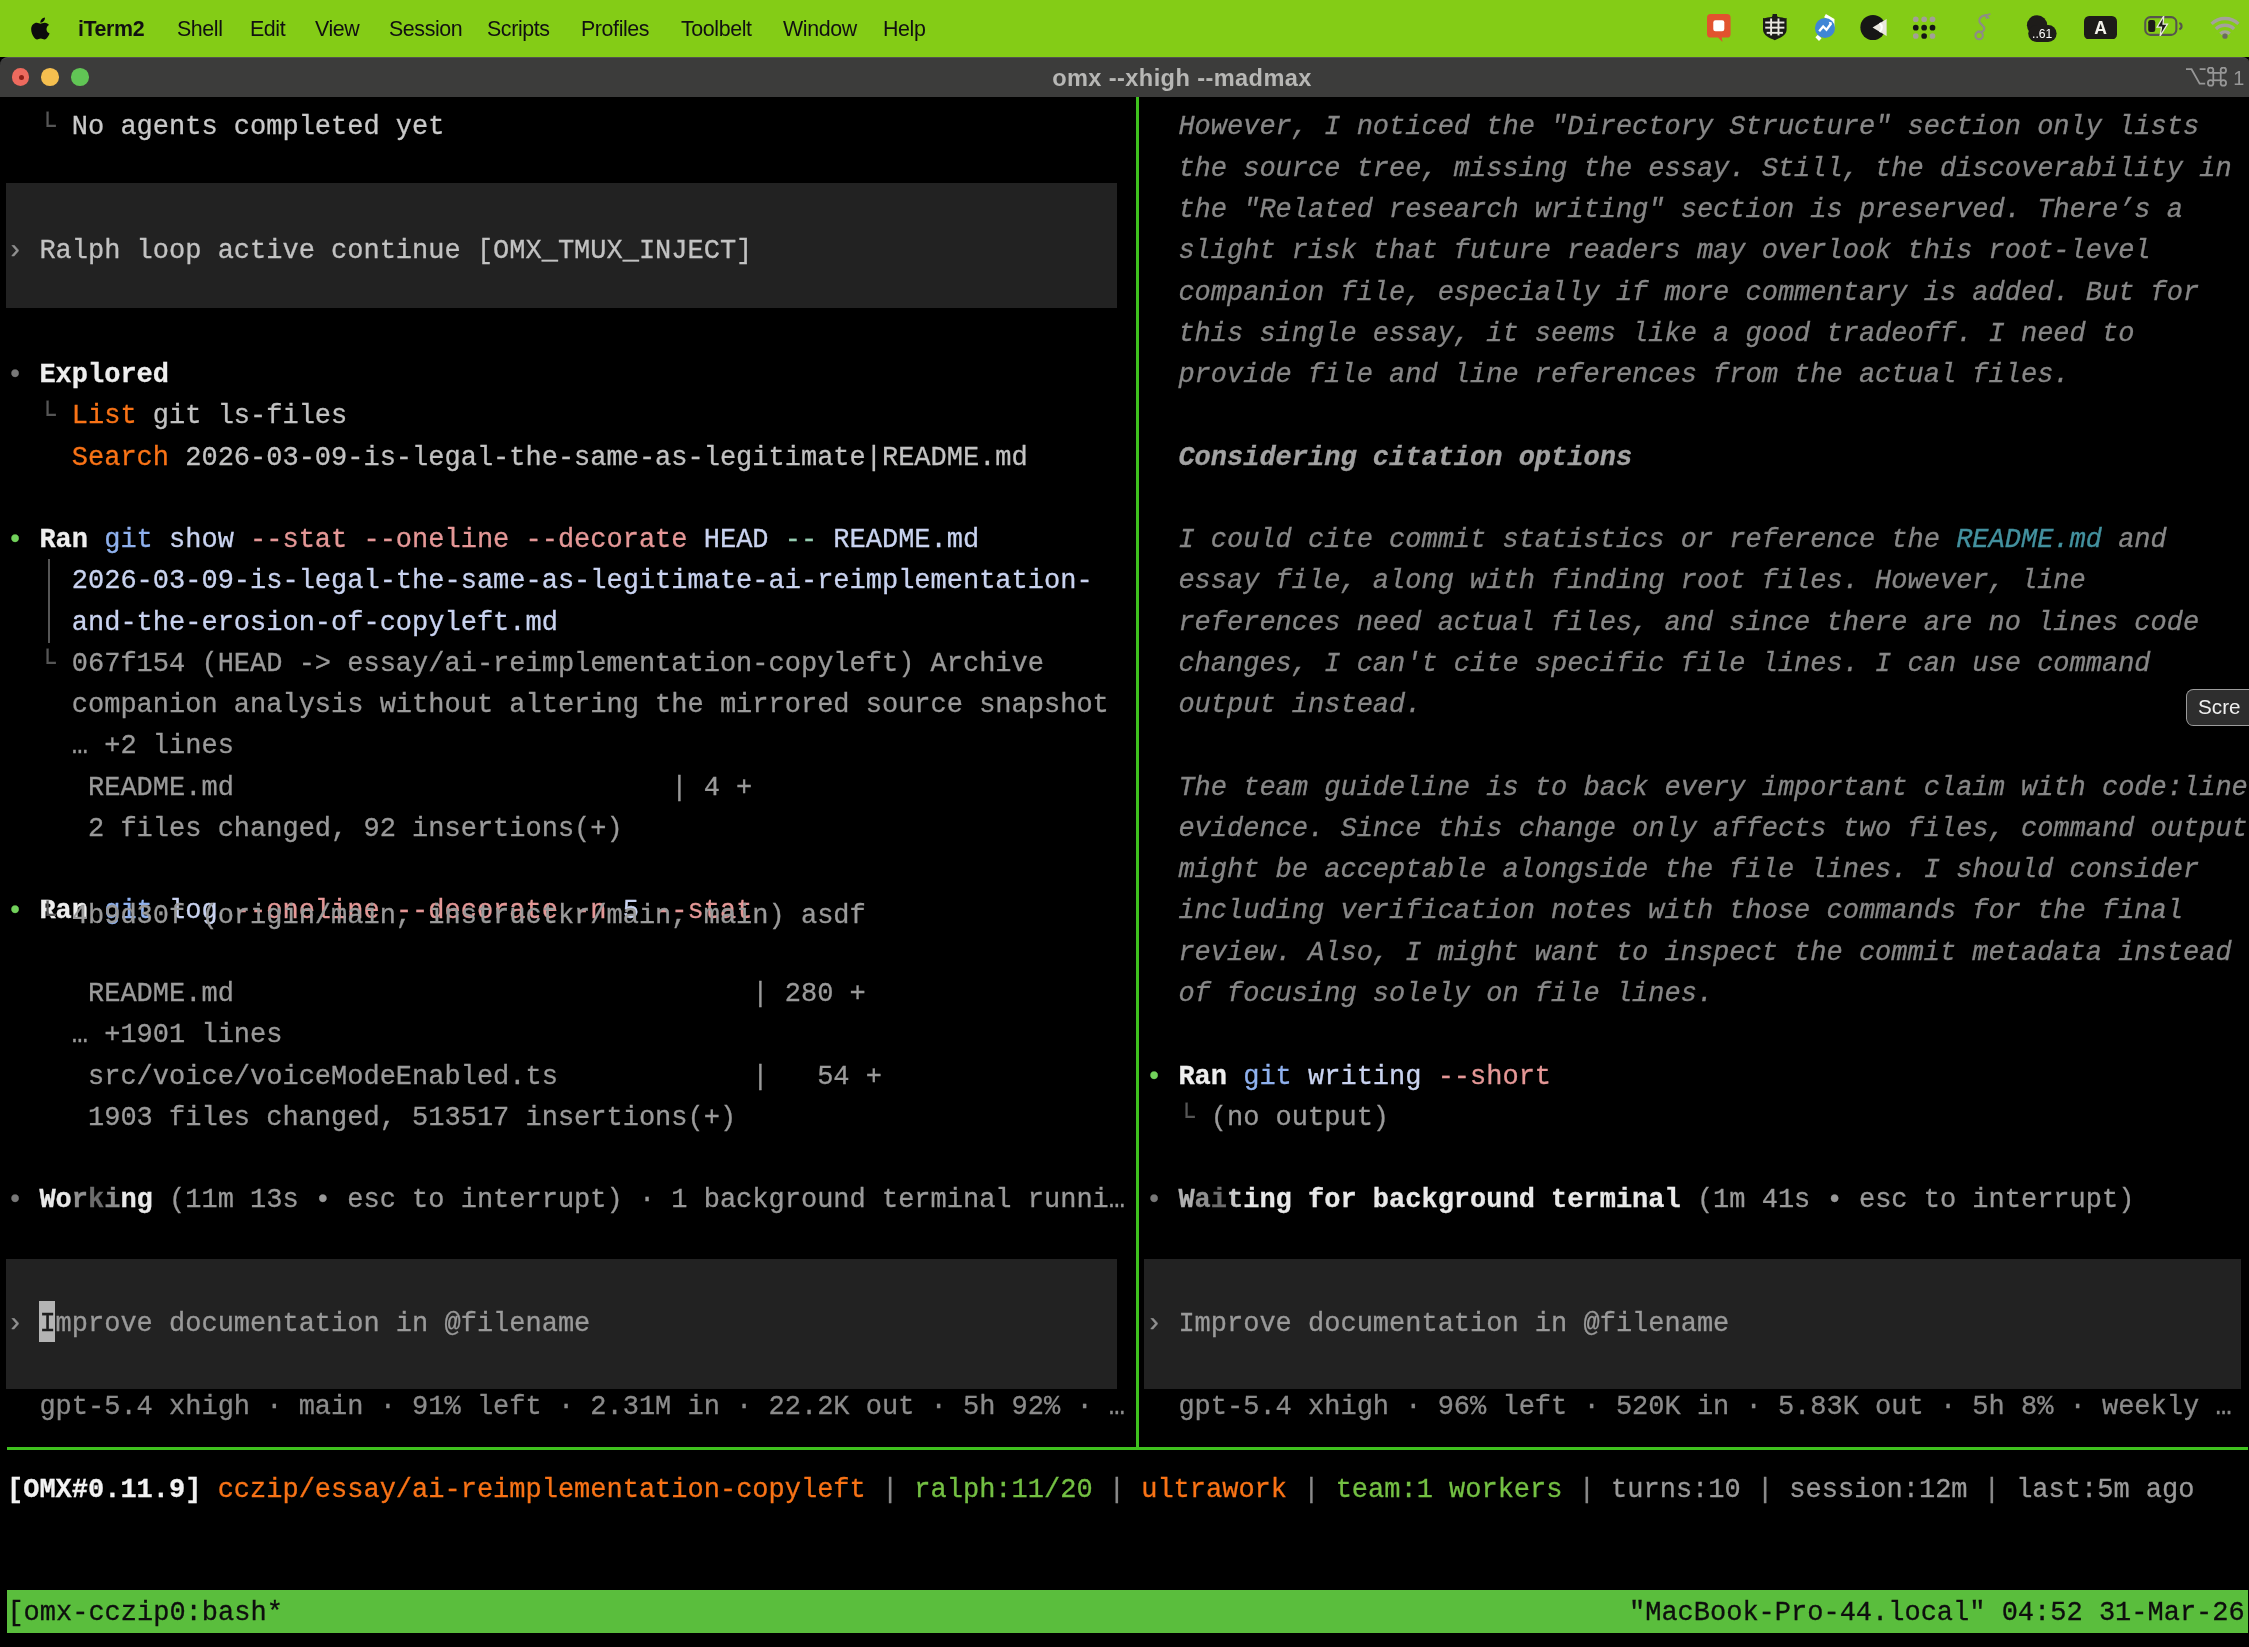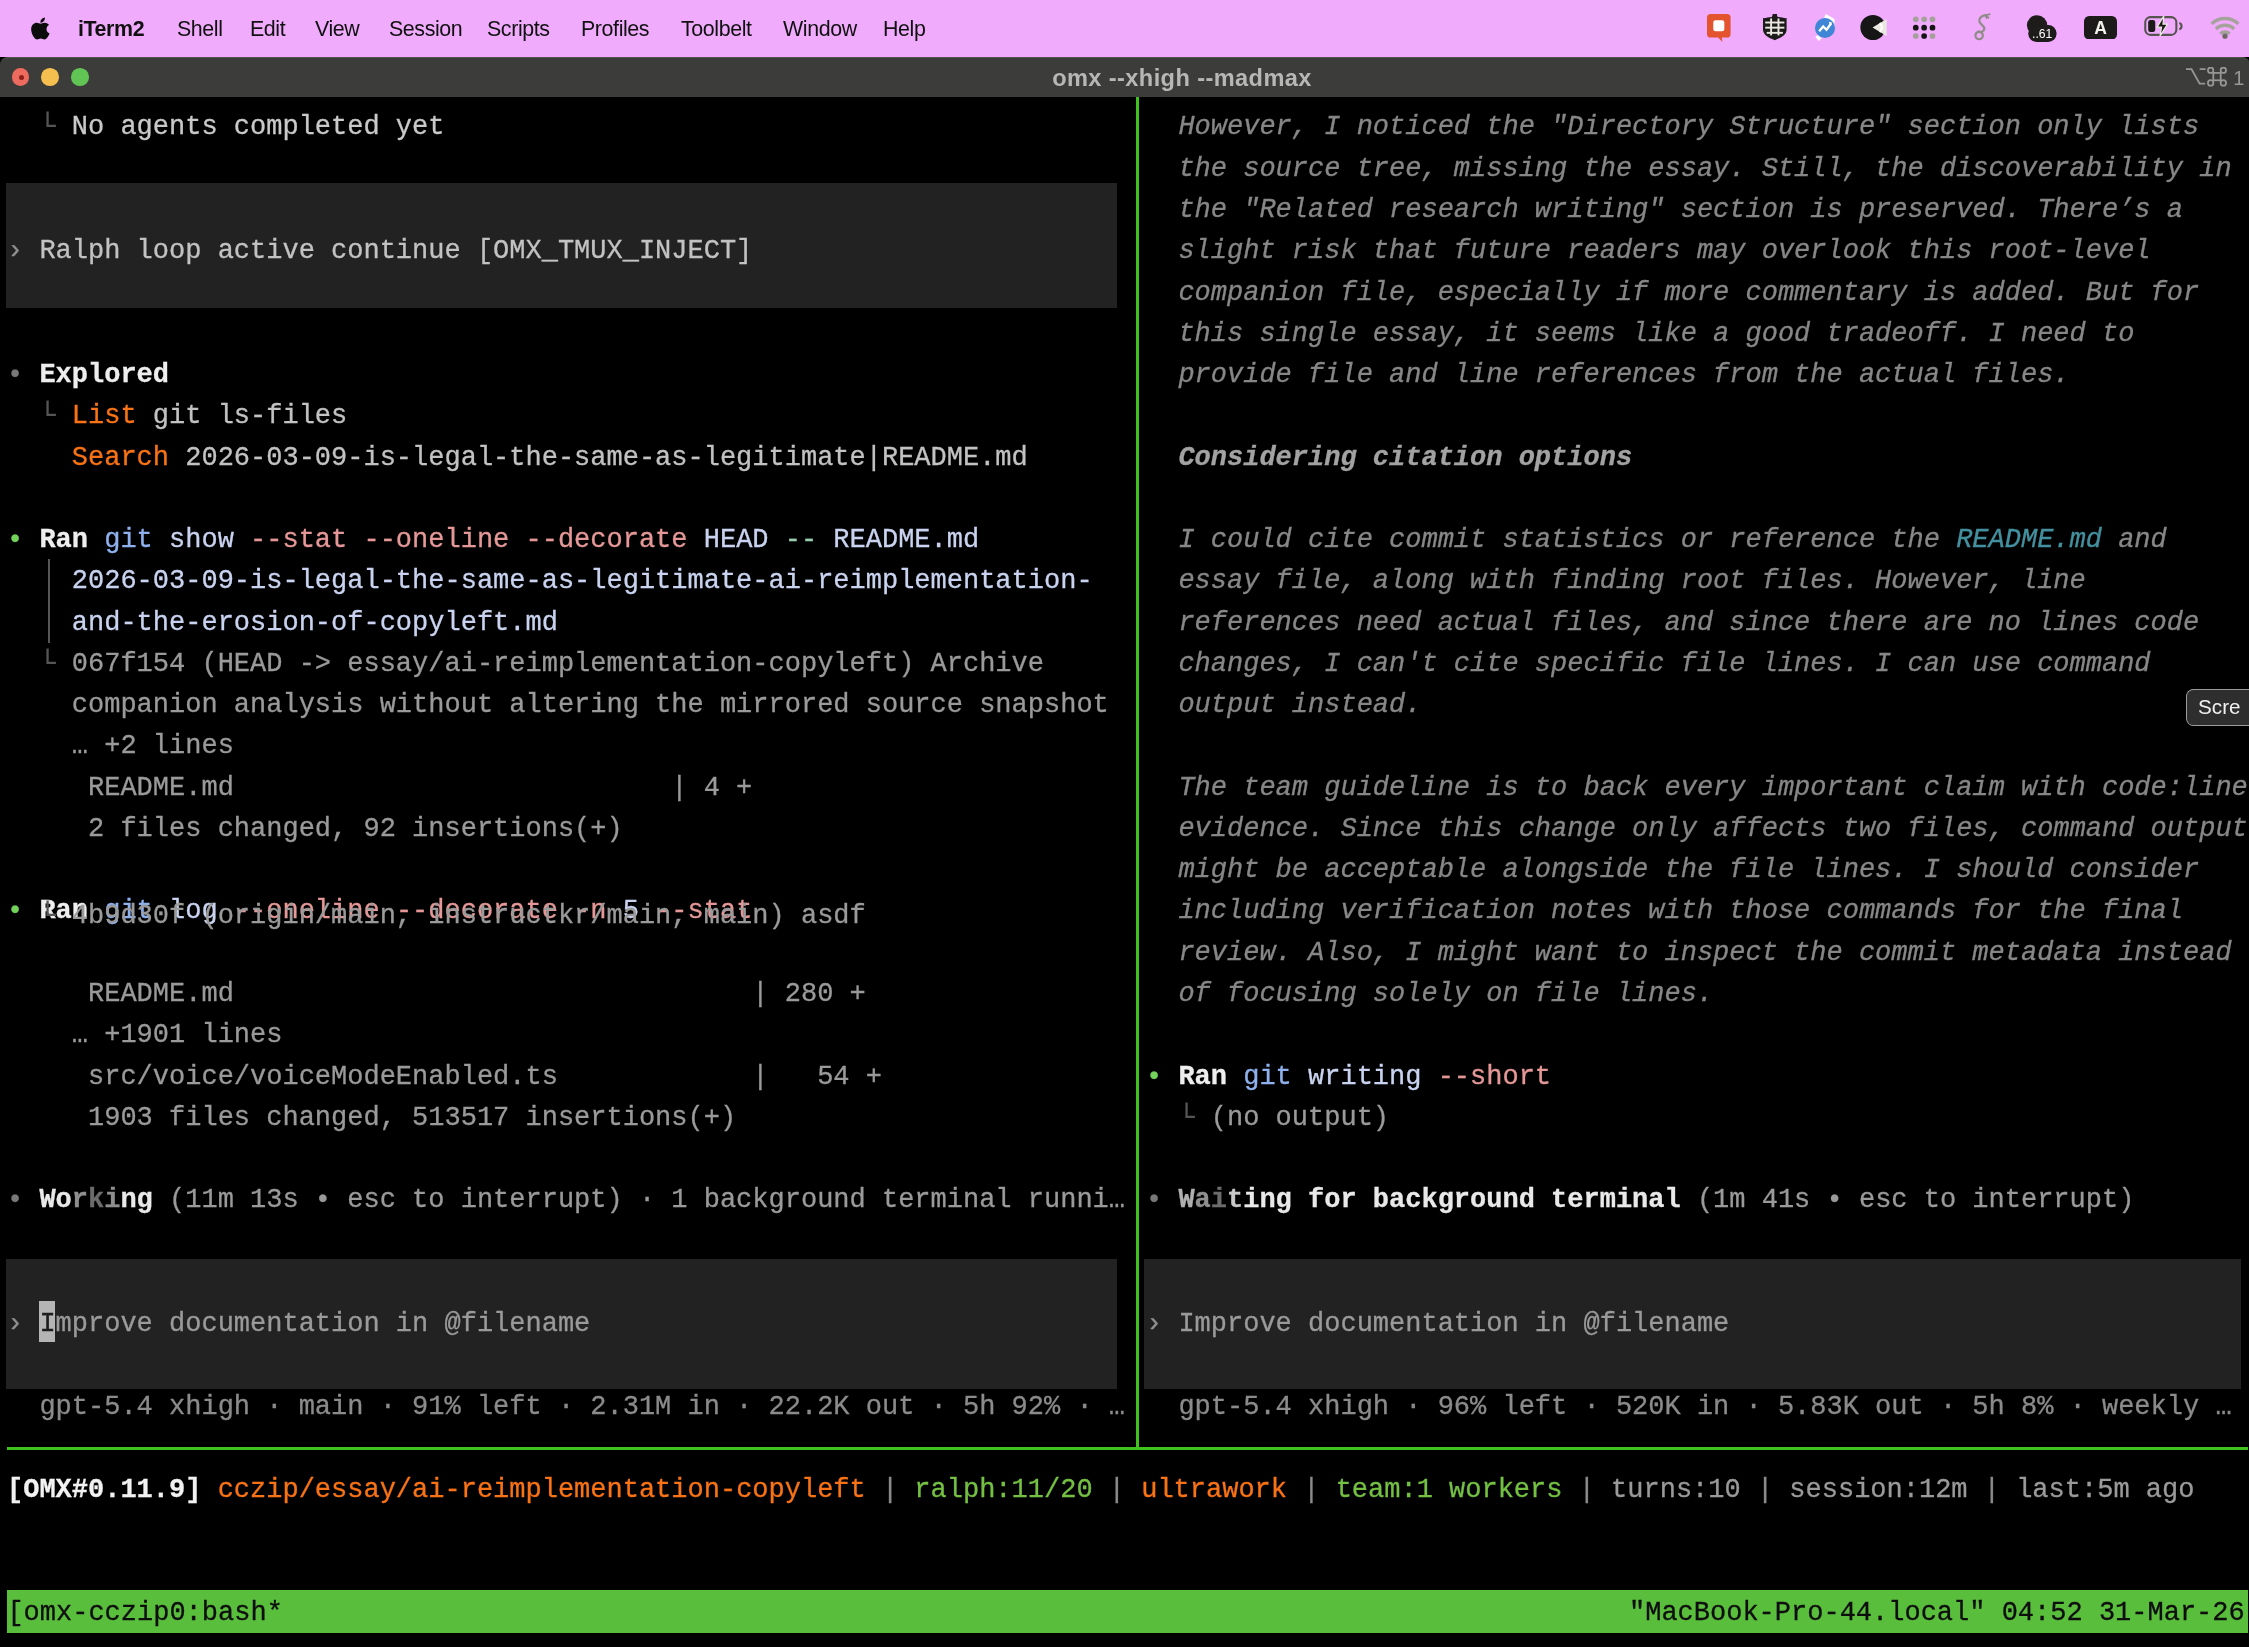--- a/index.html
+++ b/index.html
@@ -27,21 +27,21 @@
 i.sh5{font-weight:bold;color:#c8c8c8}
 i.cur{color:#1c1c1c}
 i.grn{color:#74c043} i.pipe{color:#8a8a8a}
 i.omx{font-weight:bold;color:#f2f2f2}
 i.tb{color:#0e0e0e}
 .mi{position:absolute;top:0;height:57px;line-height:58px;font-family:"Liberation Sans",sans-serif;font-size:21.4px;letter-spacing:-0.4px;color:#111}
 .mb{font-weight:bold}
 </style></head>
 <body>
 
-<div class="ab" style="left:0;top:0;width:2250px;height:57px;background:#f0abfc">
+<div class="ab" style="left:0;top:0;width:2250px;height:57px;background:#84cc16">
 <span class="mi mb" style="left:78px">iTerm2</span>
 <span class="mi" style="left:177px">Shell</span>
 <span class="mi" style="left:250px">Edit</span>
 <span class="mi" style="left:315px">View</span>
 <span class="mi" style="left:389px">Session</span>
 <span class="mi" style="left:487px">Scripts</span>
 <span class="mi" style="left:581px">Profiles</span>
 <span class="mi" style="left:681px">Toolbelt</span>
 <span class="mi" style="left:783px">Window</span>
 <span class="mi" style="left:883px">Help</span>

